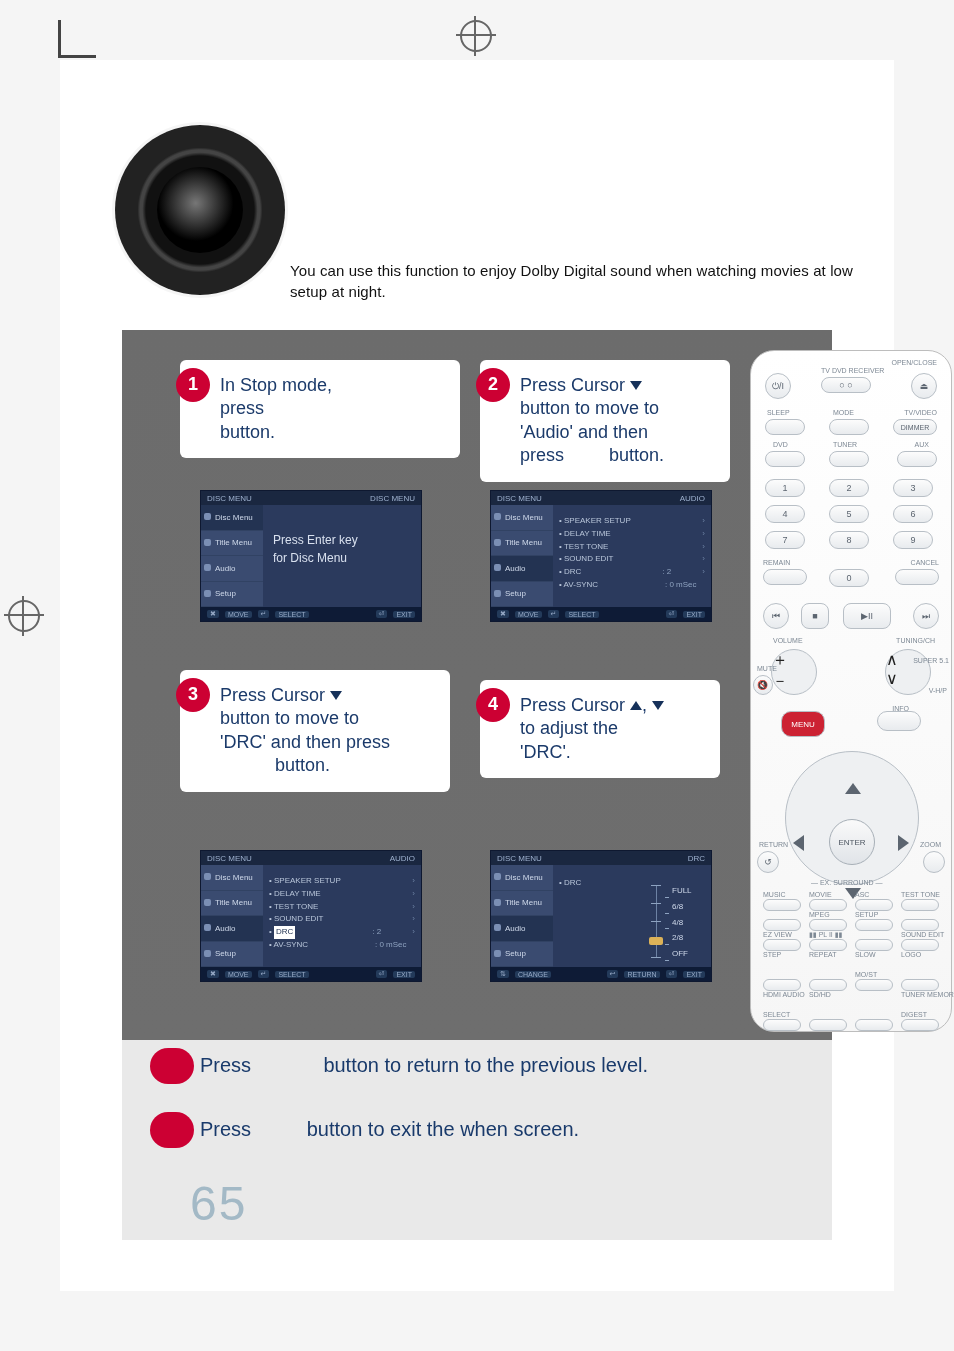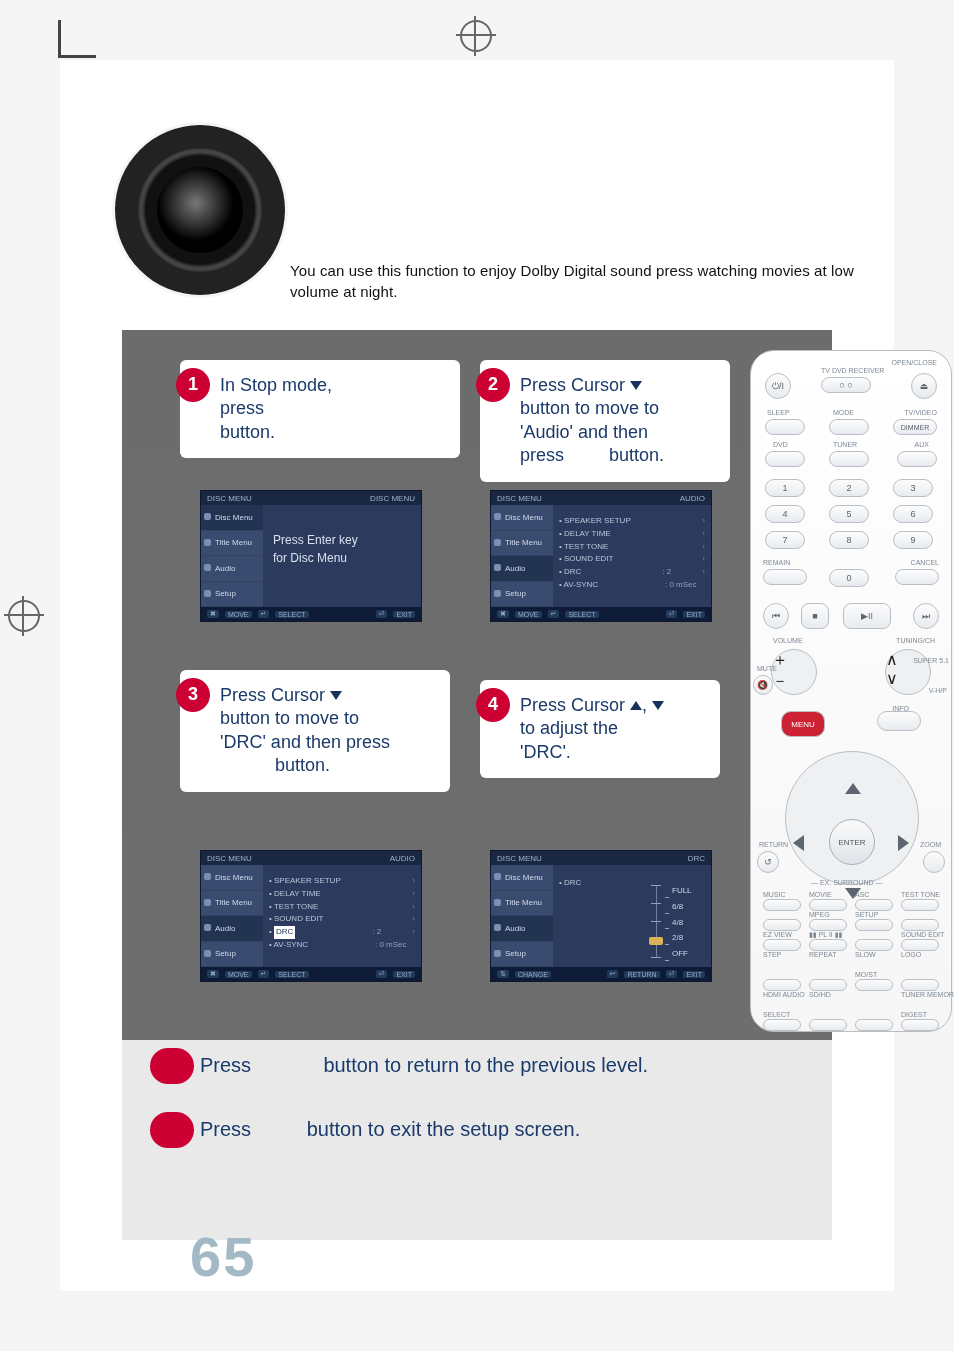--- a/index.html
+++ b/index.html
@@ -82,39 +82,39 @@
   .arrowpad .a{position:absolute;width:0;height:0}
   .arrowpad .up{left:54px;top:2px;border-left:8px solid transparent;border-right:8px solid transparent;border-bottom:11px solid #5c6570}
   .arrowpad .dn{left:54px;bottom:2px;border-left:8px solid transparent;border-right:8px solid transparent;border-top:11px solid #5c6570}
   .arrowpad .lf{left:2px;top:54px;border-top:8px solid transparent;border-bottom:8px solid transparent;border-right:11px solid #5c6570}
   .arrowpad .rt{right:2px;top:54px;border-top:8px solid transparent;border-bottom:8px solid transparent;border-left:11px solid #5c6570}
   .enter{position:absolute;left:78px;top:468px;width:44px;height:44px;border-radius:50%;border:1px solid #a7afb7;background:linear-gradient(#fafafa,#e0e4e8);display:flex;align-items:center;justify-content:center;font-size:8px;color:#4c5560}
 
   .footer{position:absolute;left:62px;right:62px;top:980px;height:200px;background:#e9e9e9}
   .fpill{position:absolute;left:90px;width:44px;height:36px;border-radius:18px;background:#cc0033}
   .fline{position:absolute;left:140px;font-size:20px;color:#193a6b}
-  .pagenum{position:absolute;left:130px;top:1164px;font-size:56px;color:#a3b9c6;font-weight:700;letter-spacing:2px}
+  .pagenum{position:absolute;left:130px;top:1116px;font-size:48px;color:#a3b9c6;font-weight:400;letter-spacing:2px}
 
   .bold-menu{font-weight:700}
 </style>
 </head>
 <body>
 
 <div class="page">
   <div class="crop-tl"></div>
   <div class="crop-tl2"></div>
   <div class="reg-top"></div>
   <div class="reg-bot"></div>
   <div class="reg-left"></div>
   <div class="reg-right"></div>
   <div class="inner">
 
     <div class="speaker"></div>
 
-    <div class="intro">You can use this function to enjoy Dolby Digital sound press watching movies at low volume at night.</div>
+    <div class="intro">You can use this function to enjoy Dolby Digital sound when watching movies at low setup at night.</div>
 
     <div class="band"></div>
 
     <div class="card c1">
       <div class="num">1</div>
       <span>In Stop mode,</span><br>
       <span>press</span>
       <span class="bold-menu" style="opacity:0">MENU</span><br>
       <span>button.</span>
     </div>
@@ -484,18 +484,18 @@
     <div class="fpill" style="top:988px"></div>
     <div class="fline" style="top:994px">
       <span>Press</span>
       &nbsp;&nbsp;&nbsp;&nbsp;&nbsp;&nbsp;&nbsp;&nbsp;&nbsp;&nbsp;&nbsp;
       <span>button to return to the previous level.</span>
     </div>
     <div class="fpill" style="top:1052px"></div>
     <div class="fline" style="top:1058px">
       <span>Press</span>
       &nbsp;&nbsp;&nbsp;&nbsp;&nbsp;&nbsp;&nbsp;&nbsp;
-      <span>button to exit the setup screen.</span>
+      <span>button to exit the when screen.</span>
     </div>
     <div class="pagenum">65</div>
 
   </div>
 </div>
 
 </body></html>

